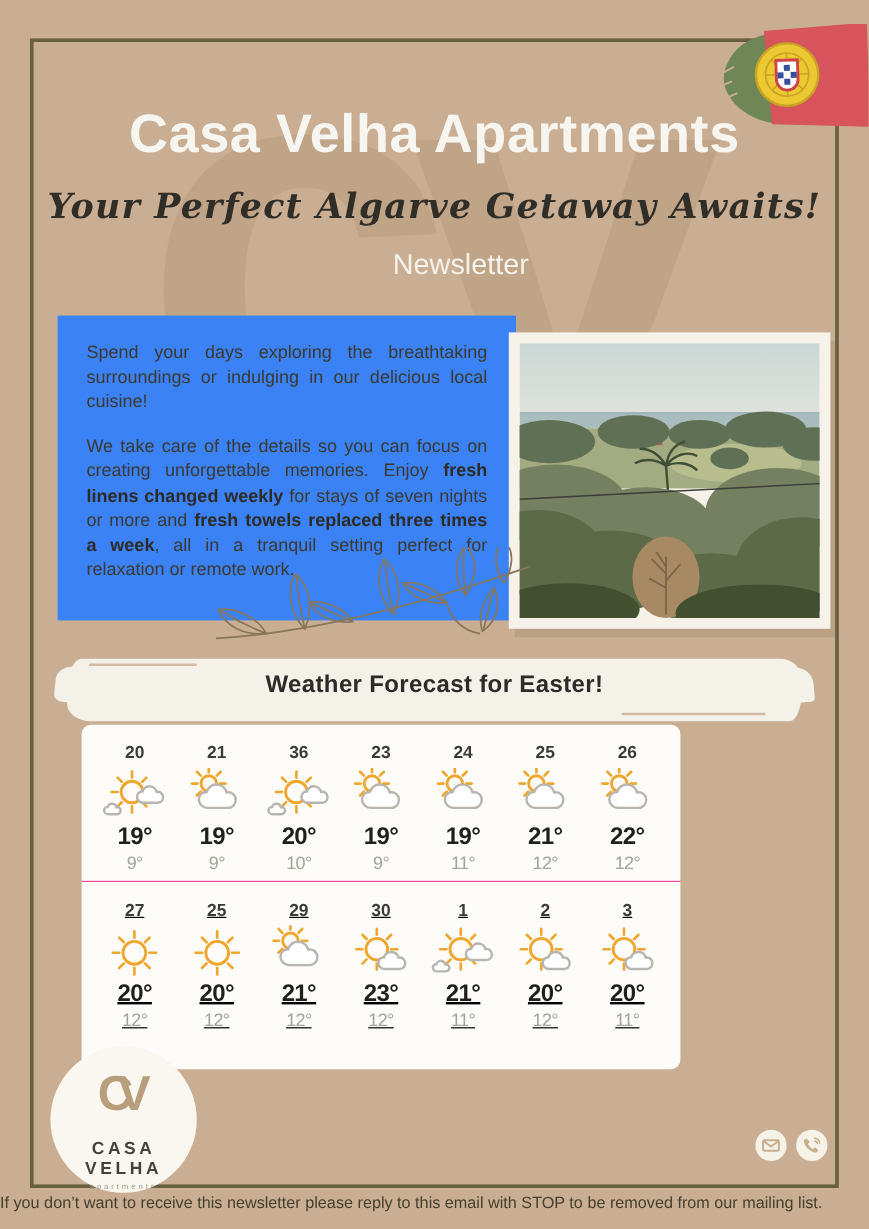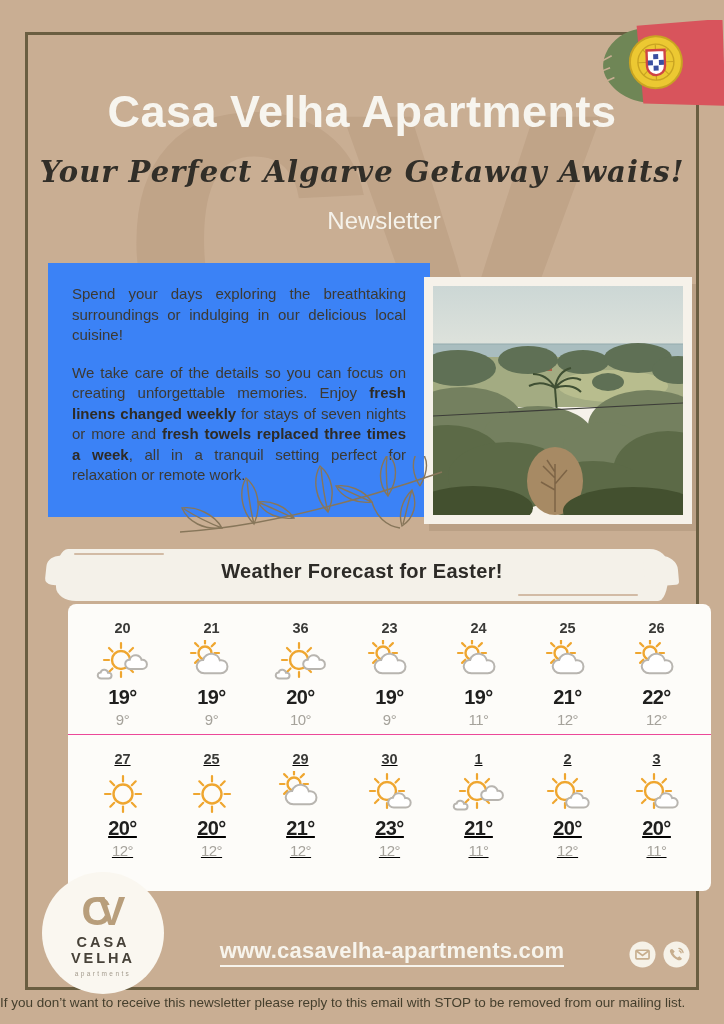--- a/index.html
+++ b/index.html
@@ -48,36 +48,36 @@
   #brush{position:absolute;left:56px;top:549px;width:612px;height:52px;z-index:2;
          background:#f4f1e9;border-radius:12px 18px 10px 20px / 26px 16px 24px 14px;}
   #brush:before,#brush:after{content:"";position:absolute;background:#f4f1e9;height:30px;width:34px;top:7px;}
   #brush:before{left:-10px;transform:rotate(6deg);border-radius:40% 10% 50% 20%;}
   #brush:after{right:-10px;transform:rotate(-5deg);border-radius:20% 50% 10% 45%;}
   #brush .streak{position:absolute;background:#c9ae93;height:2px;border-radius:2px;opacity:.8;}
   #forecast-heading{position:relative;z-index:1;text-align:center;line-height:44px;
                     font-size:20px;font-weight:bold;color:#2d2b27;letter-spacing:.3px;}
 
   
-  #forecast-card{position:absolute;left:68px;top:604px;width:643px;height:287px;
+  #forecast-card{position:absolute;left:68px;top:604px;width:499px;height:287px;
                  background:#fdfcf9;border-radius:8px;z-index:2;}
   .week{display:grid;grid-template-columns:repeat(7,1fr);padding:8px 10px 4px;}
   .week + .week{border-top:1px solid #ec4899;margin-top:2px;text-decoration:underline;}
   .day-col{text-align:center;}
   .day-date{font-size:14.5px;font-weight:bold;color:#3a3a38;margin-top:8px;}
   .day-icon svg{display:block;margin:4px auto 0;}
   .day-high{font-size:20px;font-weight:bold;color:#1f1f1e;letter-spacing:-.5px;}
   .day-low{font-size:15px;color:#a5a29b;margin-top:2px;letter-spacing:-.5px;}
 
   
   #logo{position:absolute;left:42px;top:872px;width:122px;height:122px;background:#faf7f0;
         border-radius:50%;z-index:4;text-align:center;}
   #logo-monogram{display:block;margin-top:17px;font-size:41px;font-weight:bold;color:#b89e7b;
                  letter-spacing:-13px;transform:translateX(-6px);line-height:44px;}
-  #logo-name{display:block;font-size:14.5px;font-weight:600;letter-spacing:3px;color:#474239;margin-top:1px;}
+  #logo-name{display:block;font-size:14.5px;font-weight:600;letter-spacing:3px;color:#474239;margin-top:17px;}
   #logo-sub{display:block;font-size:6.5px;letter-spacing:2.4px;color:#a39b8d;margin-top:4px;}
 
   
   #website-wrap{position:absolute;left:calc(50% - 160px);top:938px;width:380px;
                 text-align:center;z-index:3;}
   #website-link{font-size:22px;font-weight:bold;color:#f7f4ec;text-decoration:none;
                 border-bottom:2px solid #f7f4ec;padding-bottom:2px;letter-spacing:.2px;}
   #contact-icons{position:absolute;right:34px;top:941px;display:flex;gap:7px;z-index:3;}
   #contact-icons .cicon{width:27px;height:27px;cursor:pointer;}
 
@@ -468,23 +468,20 @@
         </div>
       </div>
   </div>
 
   <div id="logo">
     <span id="logo-monogram">CV</span>
     <span id="logo-name">CASA VELHA</span>
     <span id="logo-sub">apartments</span>
   </div>
 
-  <div id="website-wrap">
-    <a id="website-link" href="#">www.casavelha-apartments.com</a>
-  </div>
   <div id="contact-icons">
     <span class="cicon">
       <svg viewBox="0 0 28 28" width="27" height="27">
         <circle cx="14" cy="14" r="13.5" fill="#f6f2e8"></circle>
         <rect x="7.2" y="9.6" width="13.6" height="9" rx="1" fill="none" stroke="#c7ae8d" stroke-width="1.7"></rect>
         <path d="M7.8 10.4 L14 15 L20.2 10.4" fill="none" stroke="#c7ae8d" stroke-width="1.7"></path>
       </svg>
     </span>
     <span class="cicon">
       <svg viewBox="0 0 28 28" width="27" height="27">

